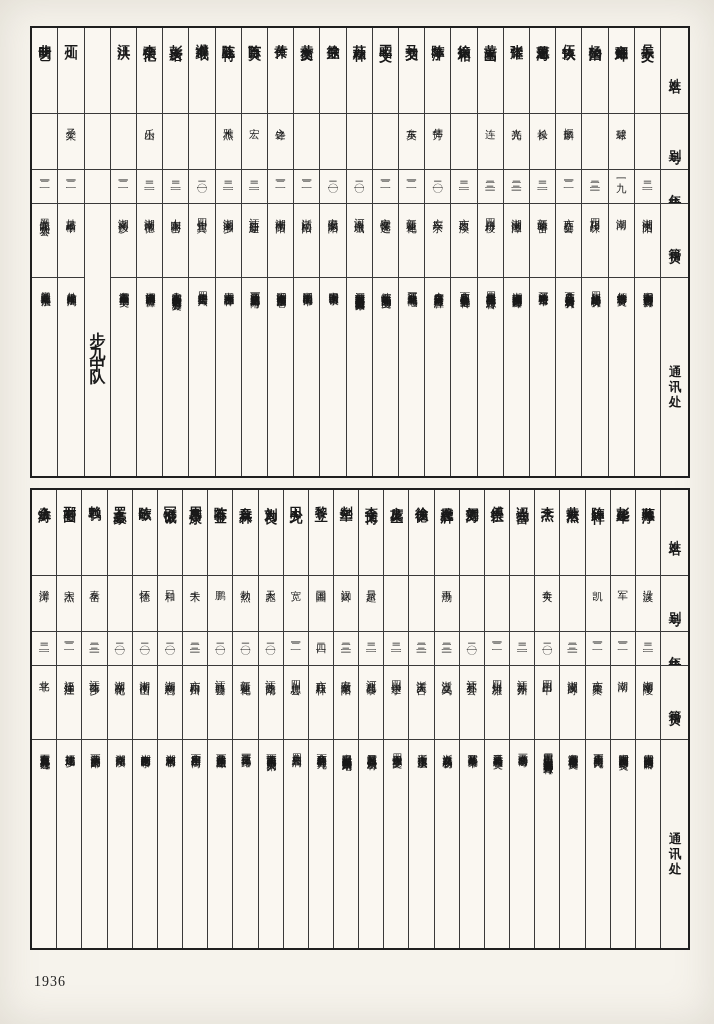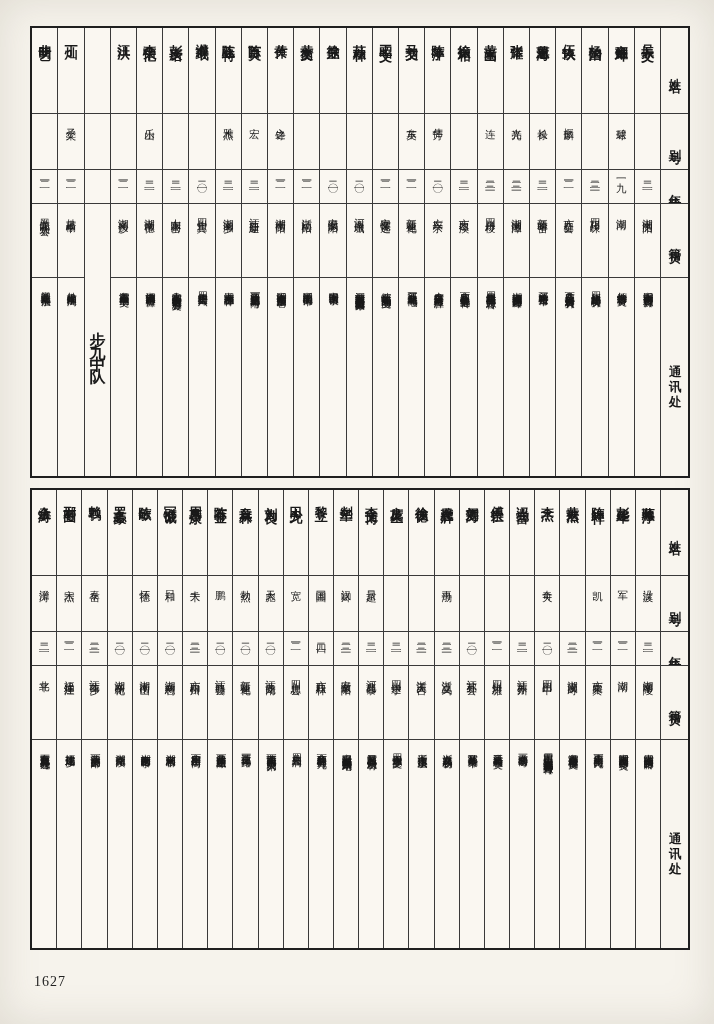--- a/index.html
+++ b/index.html
@@ -920,14 +920,14 @@
           </div>
           <div class="cell r-native">
             <span>北平</span>
           </div>
           <div class="cell r-addr">
             <span>台北市和平西路一段九巷二〇号</span>
           </div>
         </div>
       </div>
   </div>
-  <div class="page-number">1627</div>
+  <div class="page-number">1936</div>
 </div>
 
 </body></html>

